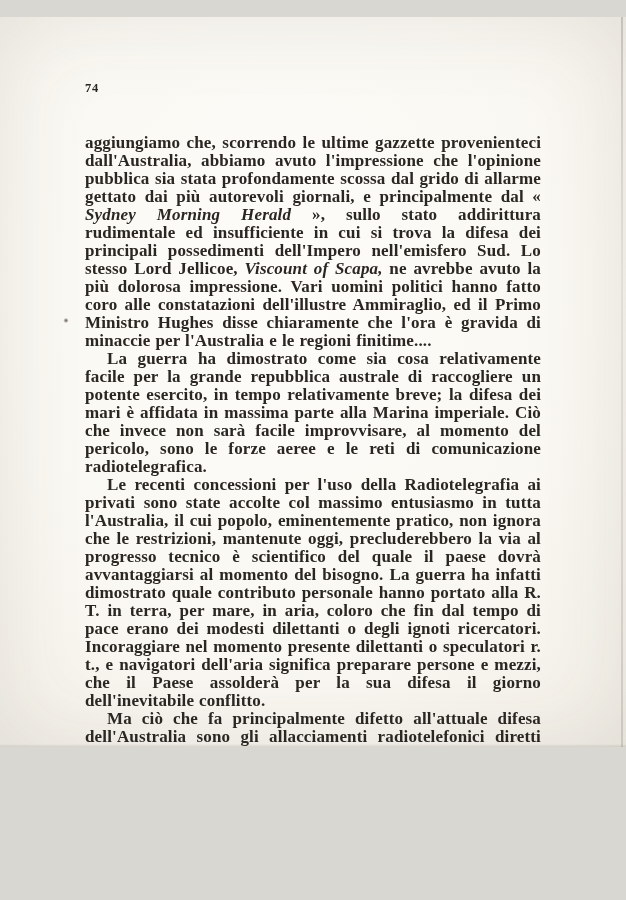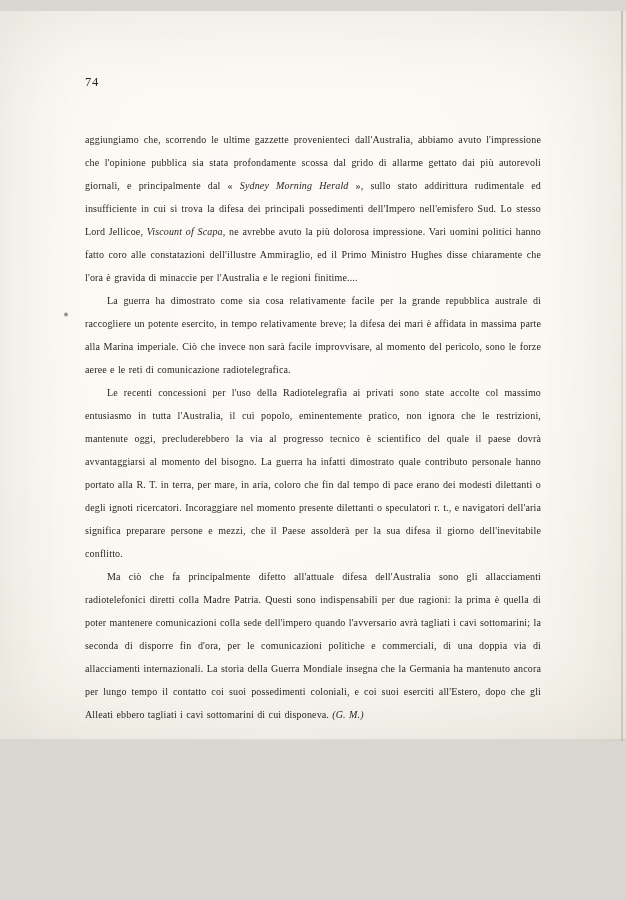--- a/index.html
+++ b/index.html
@@ -2,27 +2,28 @@
 <html><head>
 <meta charset="utf-8">
 <style>
   * { margin: 0; padding: 0; box-sizing: border-box; }
   html, body { background: #d9d7d2; }
 
   .page {
     position: relative;
     width: 626px;
     height: 730px;
-    margin: 11px auto;
+    margin: 17px auto;
     background: #fbf9f4;
     background-image: radial-gradient(ellipse at 45% 38%, #fdfcf9 0%, #faf8f2 55%, #f2efe7 100%);
     box-shadow: inset 0 0 90px rgba(70, 62, 48, 0.10);
     overflow: hidden;
     font-family: "Liberation Serif", "DejaVu Serif", serif;
     color: #2a2622;
+    font-weight: bold;
   }
 
   
   .running-header {
     position: absolute;
     top: 64px;
     left: 85px;
     width: 456px;
     height: 18px;
   }
@@ -47,22 +48,22 @@
 
   
   .body-text {
     position: absolute;
     top: 117px;
     left: 85px;
     width: 456px;
   }
   .para {
     text-align: justify;
-    font-size: 10px;
-    line-height: 23px;
+    font-size: 17px;
+    line-height: 18px;
     text-indent: 22px;
     letter-spacing: 0.15px;
     word-spacing: 0.6px;
   }
   .para.no-indent { text-indent: 0; }
   .it { font-style: italic; }
 
   
   .footer-rule {
     position: absolute;

